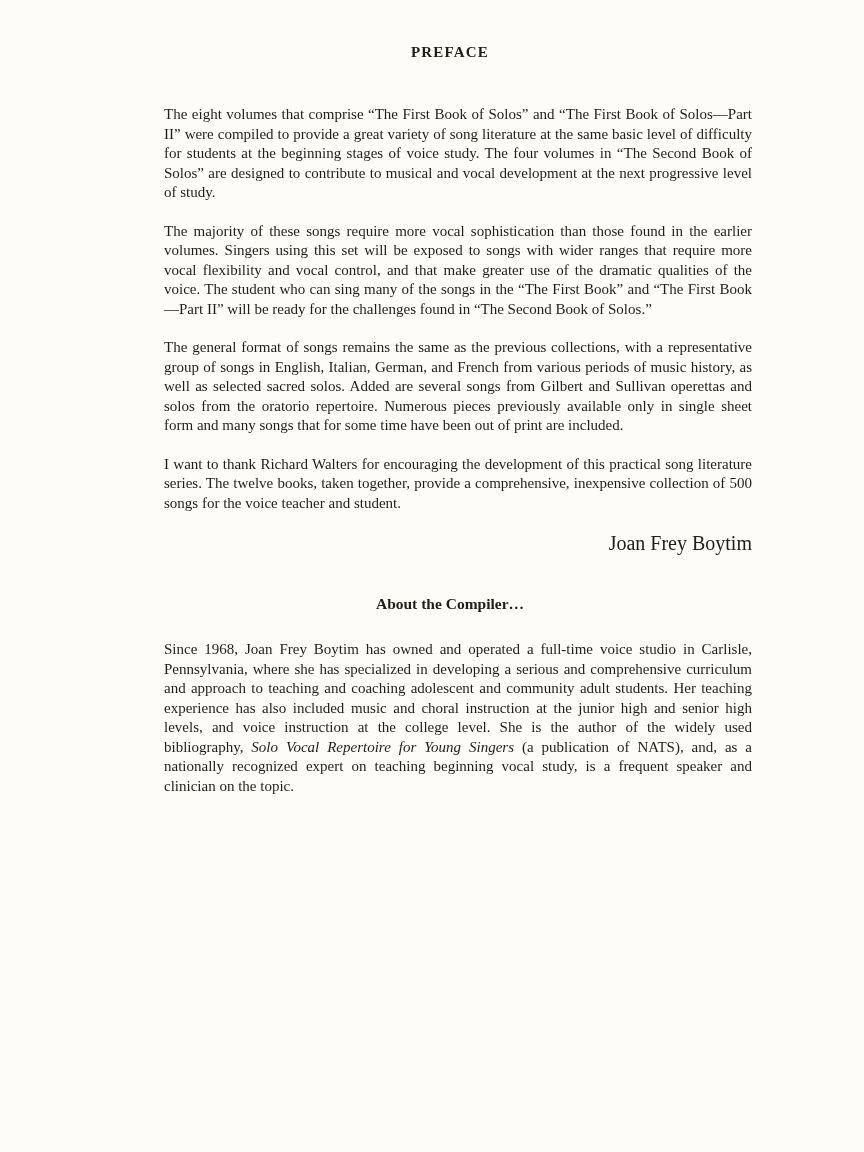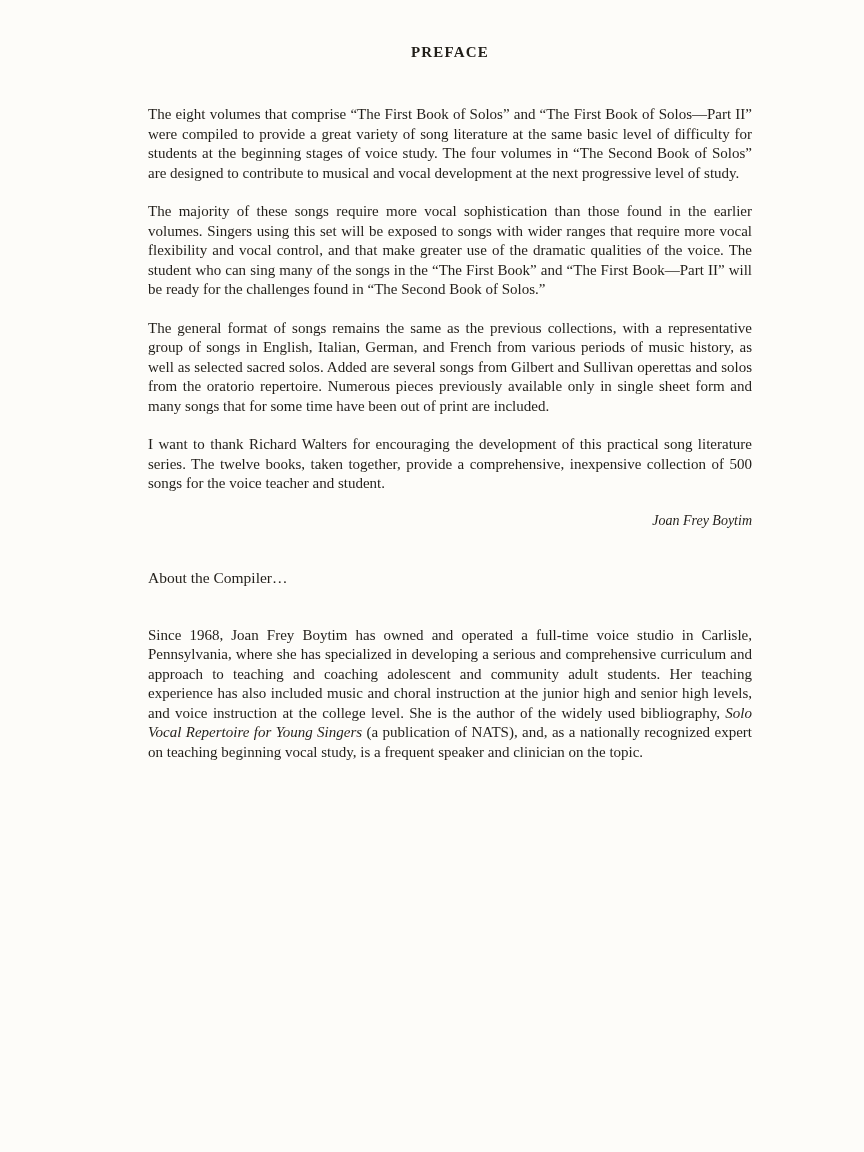--- a/index.html
+++ b/index.html
@@ -25,32 +25,32 @@
       font-size: 15px;
       font-weight: 600;
       letter-spacing: 1.2px;
       text-align: center;
       margin: 0 0 44px 0;
     }
     .para {
       font-size: 15px;
       line-height: 1.3;
       text-align: justify;
-      margin: 0 0 19px 0;
+      margin: 0 0 19px 16px;
     }
     .signature {
-      font-size: 14px;
+      font-size: 20px;
       text-align: right;
       margin: 0 0 40px 0;
-      font-style: italic;
     }
     .about-heading {
       font-size: 15.5px;
-      font-weight: normal;
-      margin: 0 0 39px 0;
+      font-weight: bold;
+      text-align: center;
+      margin: 0 0 27px 0;
     }
     .book-title {
       font-style: italic;
     }
   </style>
 </head>
 <body>
 
 <div class="page">
 

